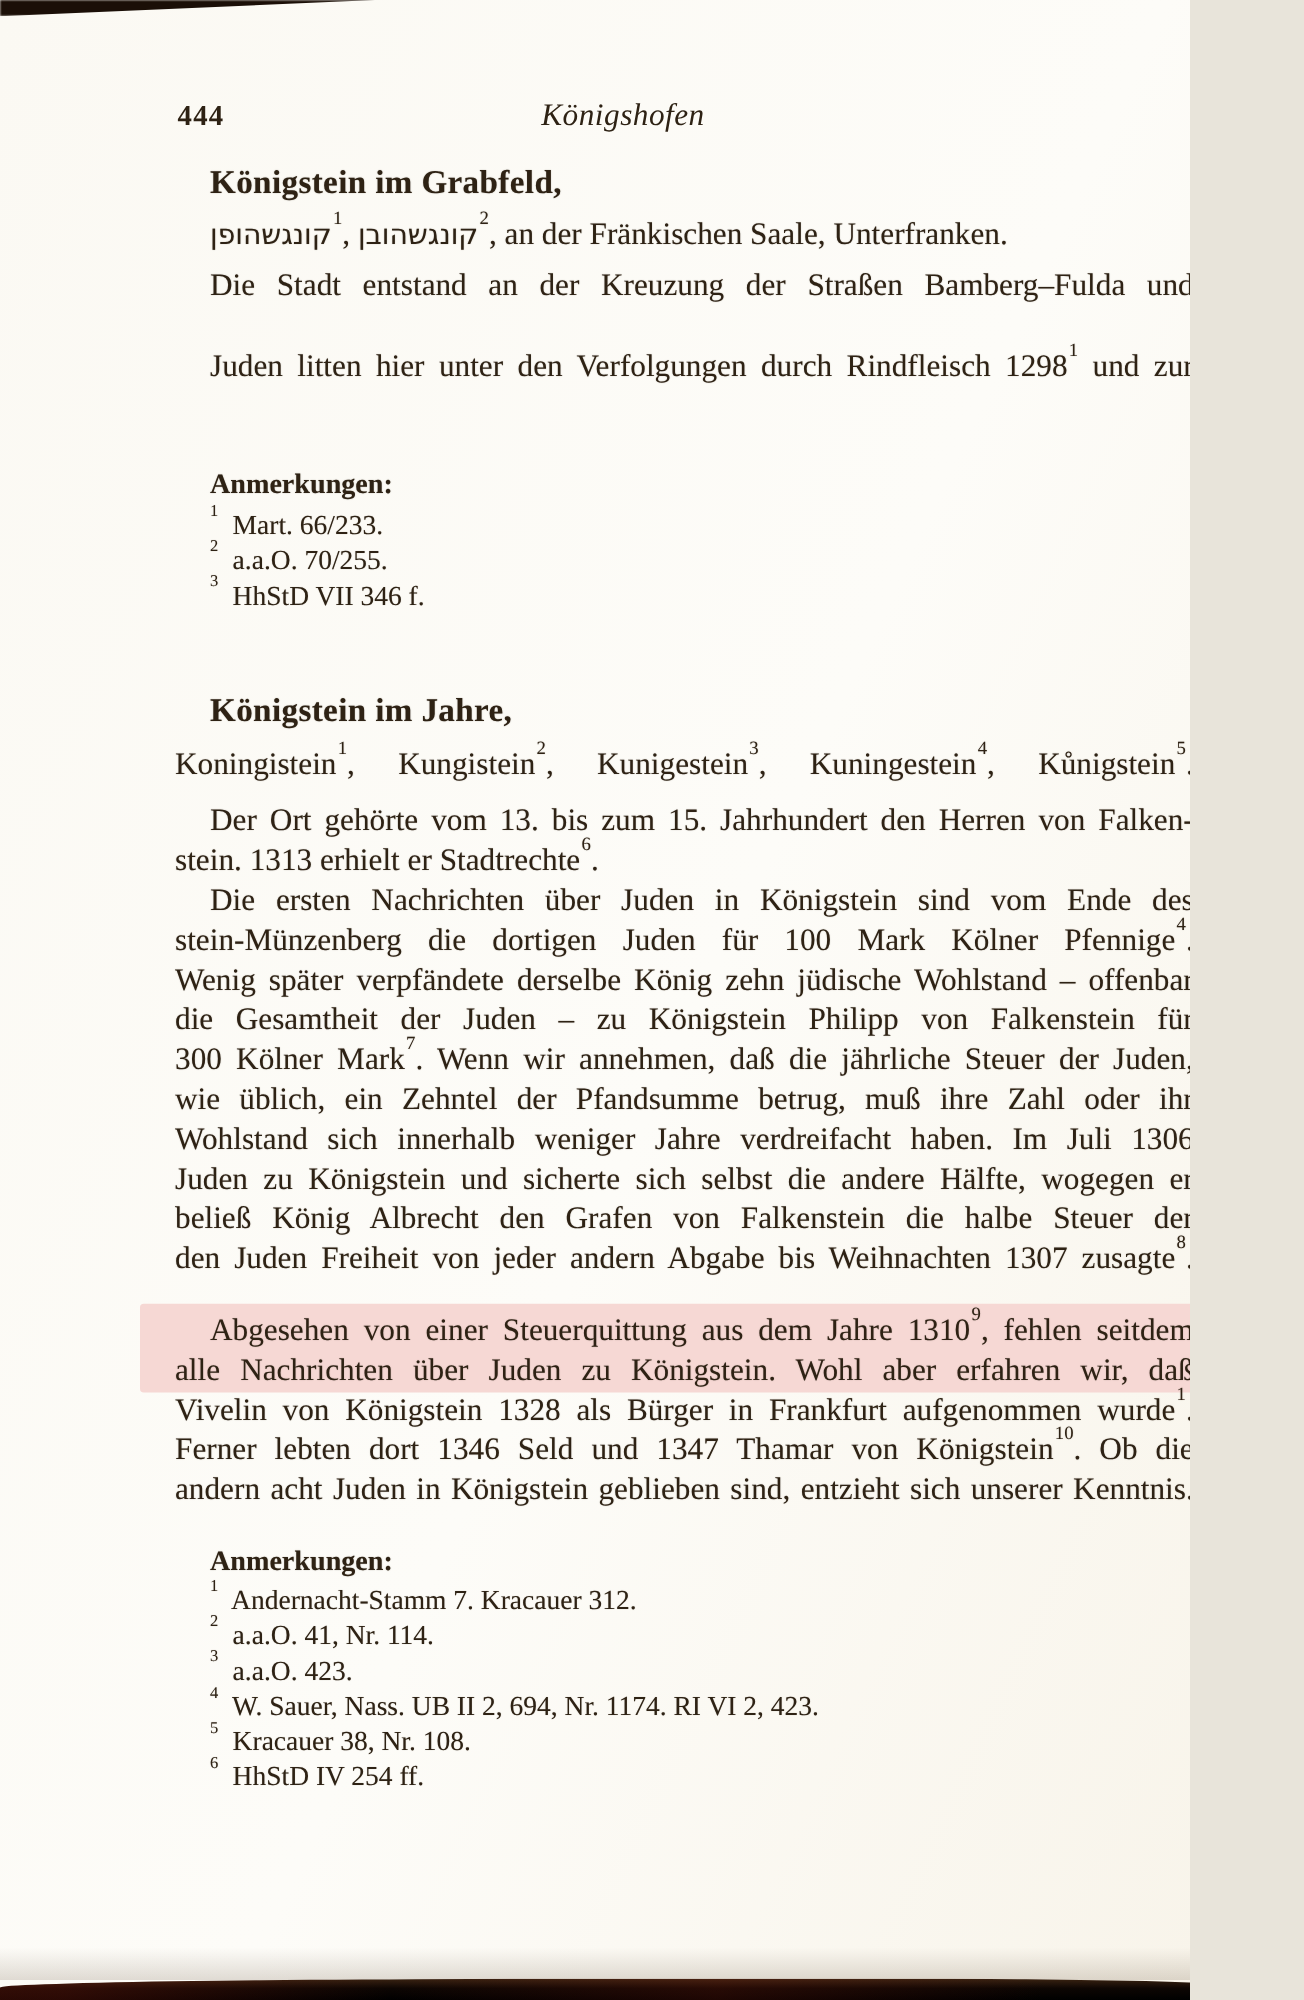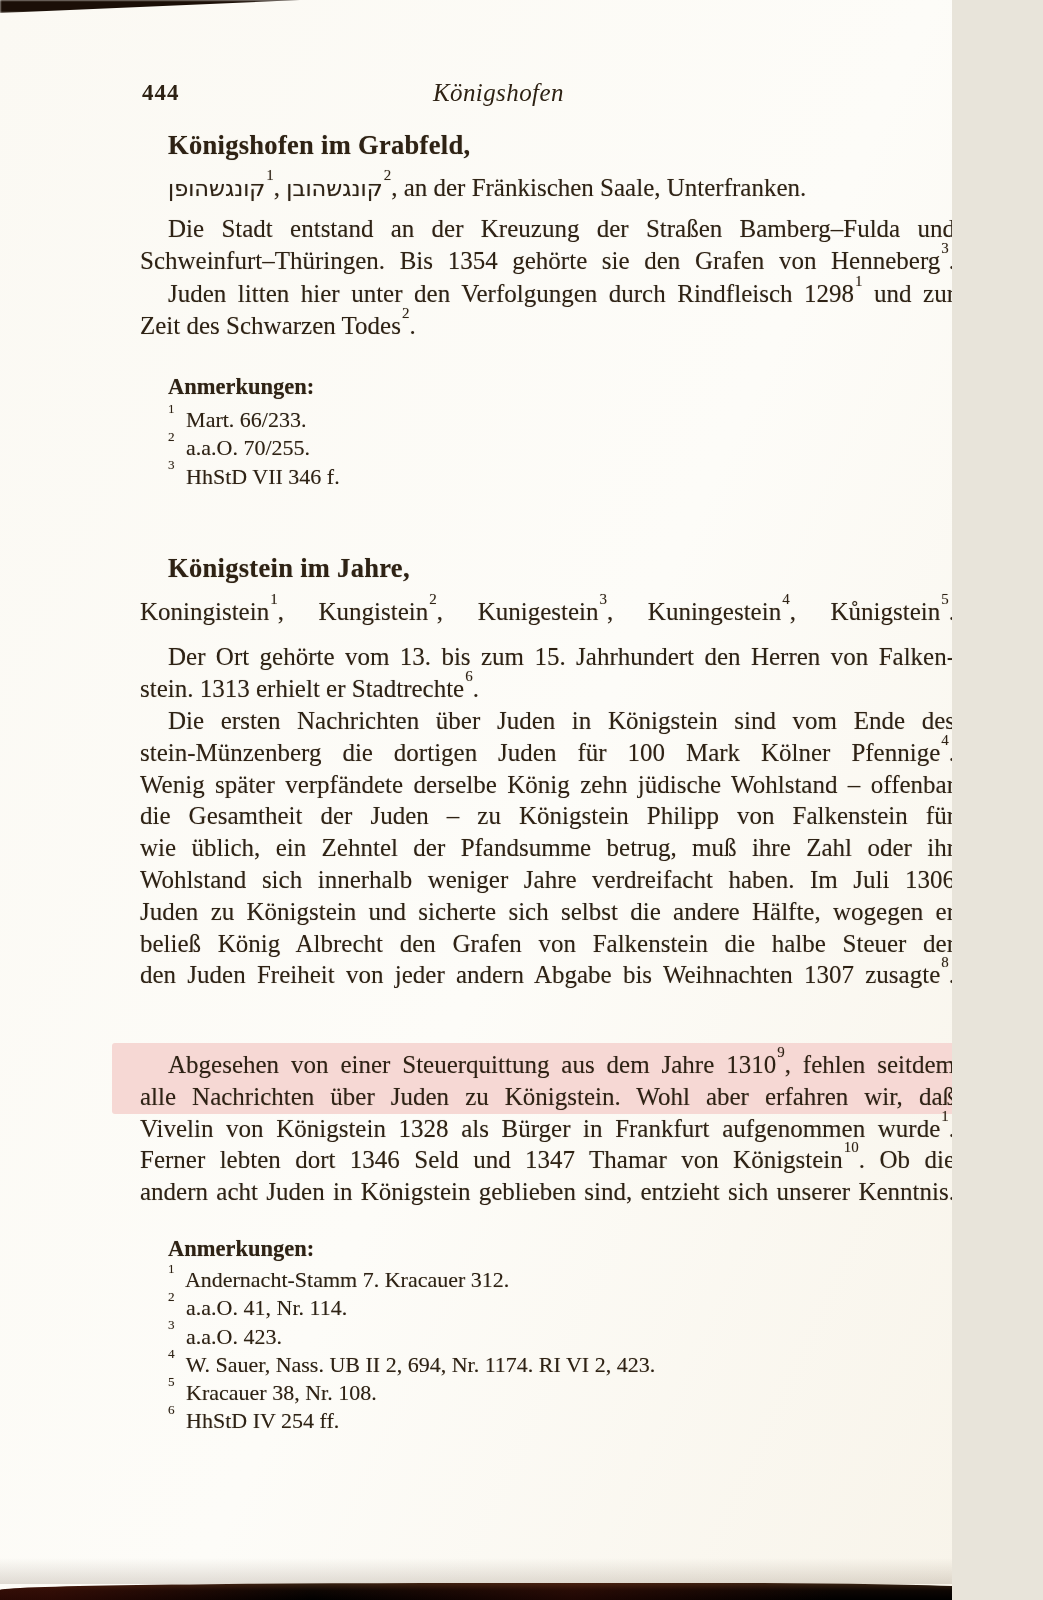--- a/index.html
+++ b/index.html
@@ -67,31 +67,29 @@
 <body>
 
 <div class="page">
 
   <div class="hl-mark"></div>
 
   <div class="pnum">444</div>
   <div class="rhead">Königshofen</div>
 
   <div>
-    <div class="h1" style="top:130px">Königshofen im Grabfeld,</div>
+    <div class="h1" style="top:130px">Königstein im Grabfeld,</div>
     <div class="block" style="top:172px">
         <div class="tl ind left"><bdi dir="rtl">קונגשהופן</bdi><sup>1</sup>, <bdi dir="rtl">קונגשהובן</bdi><sup>2</sup>, an der Fränkischen Saale, Unterfranken.</div>
       </div>
     <div class="block" style="top:213px">
         <div class="tl ind">Die Stadt entstand an der Kreuzung der Straßen Bamberg–Fulda und</div>
-        <div class="tl">Schweinfurt–Thüringen. Bis 1354 gehörte sie den Grafen von Henneberg<sup>3</sup>.</div>
       </div>
     <div class="block" style="top:278px">
         <div class="tl ind">Juden litten hier unter den Verfolgungen durch Rindfleisch 1298<sup>1</sup> und zur</div>
-        <div class="tl left">Zeit des Schwarzen Todes<sup>2</sup>.</div>
       </div>
     <div class="label" style="top:374px">Anmerkungen:</div>
     <div class="notes" style="top:406px">
         <div class="tl left"><sup>1</sup> Mart. 66/233.</div>
         <div class="tl left"><sup>2</sup> a.a.O. 70/255.</div>
         <div class="tl left"><sup>3</sup> HhStD VII 346 f.</div>
       </div>
   </div>
 
   <div>
@@ -101,20 +99,21 @@
       </div>
     <div class="block" style="top:641px">
         <div class="tl ind">Der Ort gehörte vom 13. bis zum 15. Jahrhundert den Herren von Falken-</div>
         <div class="tl left">stein. 1313 erhielt er Stadtrechte<sup>6</sup>.</div>
       </div>
     <div class="block" style="top:705px">
         <div class="tl ind">Die ersten Nachrichten über Juden in Königstein sind vom Ende des</div>
         <div class="tl">stein-Münzenberg die dortigen Juden für 100 Mark Kölner Pfennige<sup>4</sup>.</div>
         <div class="tl">Wenig später verpfändete derselbe König zehn jüdische Wohlstand – offenbar</div>
         <div class="tl">die Gesamtheit der Juden – zu Königstein Philipp von Falkenstein für</div>
+        <div class="tl">300 Kölner Mark<sup>7</sup>. Wenn wir annehmen, daß die jährliche Steuer der Juden,</div>
         <div class="tl">wie üblich, ein Zehntel der Pfandsumme betrug, muß ihre Zahl oder ihr</div>
         <div class="tl">Wohlstand sich innerhalb weniger Jahre verdreifacht haben. Im Juli 1306</div>
         <div class="tl">Juden zu Königstein und sicherte sich selbst die andere Hälfte, wogegen er</div>
         <div class="tl">beließ König Albrecht den Grafen von Falkenstein die halbe Steuer der</div>
         <div class="tl">den Juden Freiheit von jeder andern Abgabe bis Weihnachten 1307 zusagte<sup>8</sup>.</div>
       </div>
     <div class="block" style="top:1049px">
         <div class="tl ind">Abgesehen von einer Steuerquittung aus dem Jahre 1310<sup>9</sup>, fehlen seitdem</div>
         <div class="tl">alle Nachrichten über Juden zu Königstein. Wohl aber erfahren wir, daß</div>
         <div class="tl">Vivelin von Königstein 1328 als Bürger in Frankfurt aufgenommen wurde<sup>1</sup>.</div>

